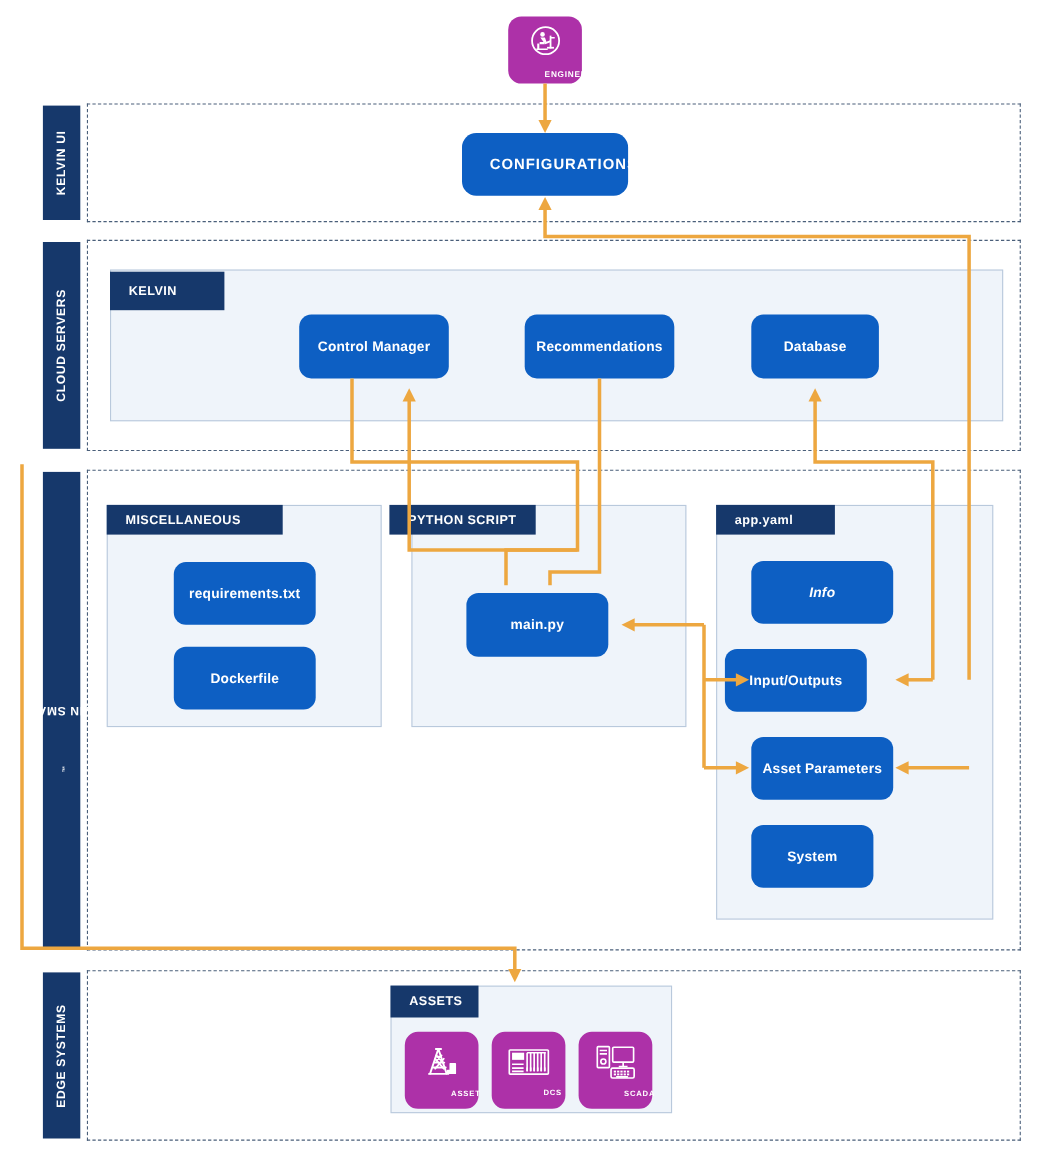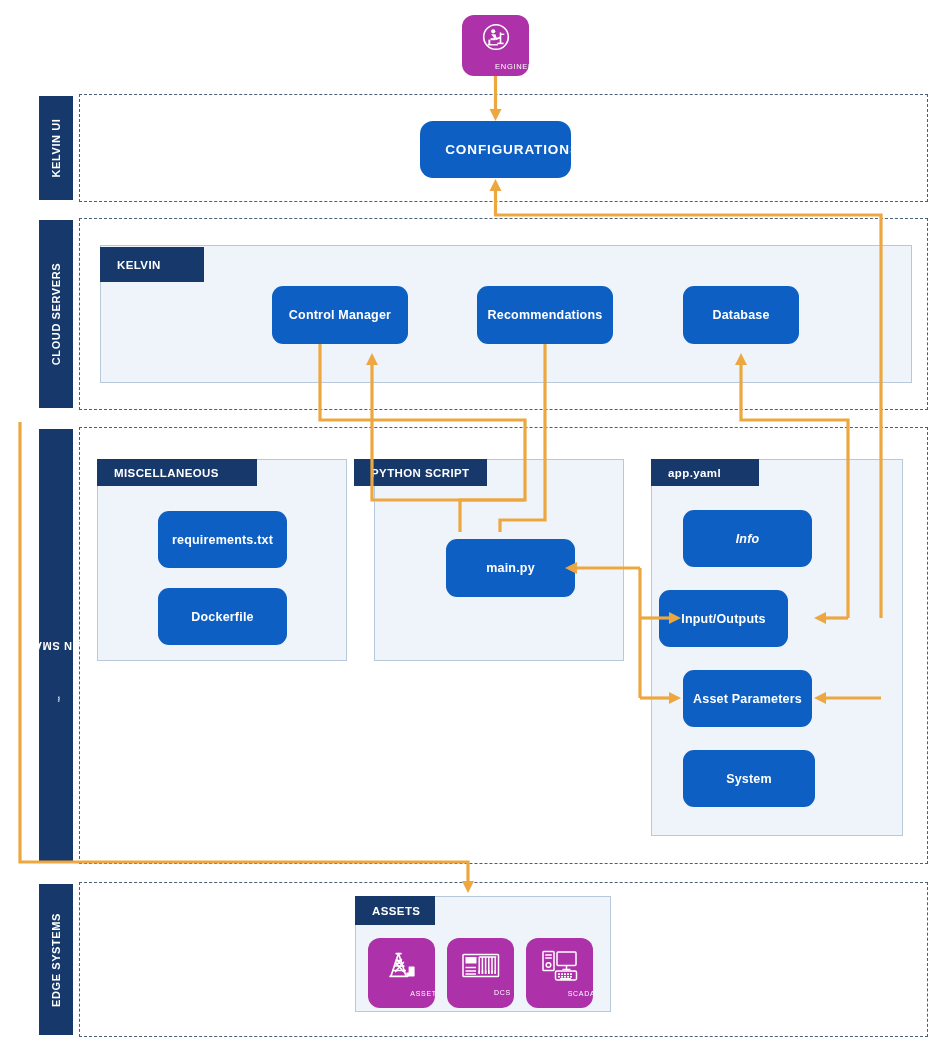--- a/index.html
+++ b/index.html
@@ -24,21 +24,21 @@
   
   .node{position:absolute;background:#0d5fc3;border-radius:11px;
         display:flex;align-items:center;justify-content:center;text-align:center;
         color:#ffffff;font-size:12.5px;font-weight:bold;letter-spacing:.2px;box-sizing:border-box;}
   .node.big{font-size:13.5px;letter-spacing:.9px;border-radius:13px;padding-left:34px;}
 
   
   .tile{position:absolute;background:#ad31a8;border-radius:12px;
         display:flex;flex-direction:column;align-items:center;justify-content:center;box-sizing:border-box;}
   .tile .glyph{display:block;}
-  .tile .cap{color:#fff;font-size:7px;font-weight:normal;letter-spacing:.7px;margin-top:3px;padding-left:44px;}
+  .tile .cap{color:#fff;font-size:7px;font-weight:bold;letter-spacing:.7px;margin-top:3px;padding-left:44px;}
   .tile.engineer{border-radius:12px;}
   .tile.engineer .cap{font-size:7.5px;margin-top:2px;}
 
   
   #wires{position:absolute;left:0;top:0;width:949px;height:1053px;pointer-events:none;}
   .wire{fill:none;stroke:#edа84a;stroke-width:3.2;}
   .wire{stroke:#eda740;}
   .wirehead{fill:#eda740;}
 </style>
 </head>
@@ -91,38 +91,38 @@
     <span>requirements.txt</span>
   </div>
   <div class="node" style="left:158px;top:588px;width:129px;height:57px;">
     <span>Dockerfile</span>
   </div>
 
   <div class="panel" style="left:374px;top:459px;width:250px;height:202px;"></div>
   <div class="panel-title" style="left:354px;top:459px;width:133px;height:27px;">
     <span>PYTHON SCRIPT</span>
   </div>
-  <div class="node" style="left:446px;top:539px;width:129px;height:58px;">
+  <div class="node" style="left:424px;top:539px;width:129px;height:58px;">
     <span>main.py</span>
   </div>
 
   <div class="panel" style="left:651px;top:459px;width:252px;height:377px;"></div>
   <div class="panel-title" style="left:651px;top:459px;width:108px;height:27px;">
     <span>app.yaml</span>
   </div>
   <div class="node" style="left:683px;top:510px;width:129px;height:57px;font-style:italic;">
     <span>Info</span>
   </div>
   <div class="node" style="left:659px;top:590px;width:129px;height:57px;">
     <span>Input/Outputs</span>
   </div>
   <div class="node" style="left:683px;top:670px;width:129px;height:57px;">
     <span>Asset Parameters</span>
   </div>
-  <div class="node" style="left:683px;top:750px;width:132px;height:57px;">
+  <div class="node" style="left:683px;top:750px;width:111px;height:57px;">
     <span>System</span>
   </div>
 
   <div class="panel" style="left:355px;top:896px;width:256px;height:116px;"></div>
   <div class="panel-title" style="left:355px;top:896px;width:80px;height:29px;">
     <span>ASSETS</span>
   </div>
 
   <div class="tile" style="left:368px;top:938px;width:67px;height:70px;">
     <span class="glyph">

